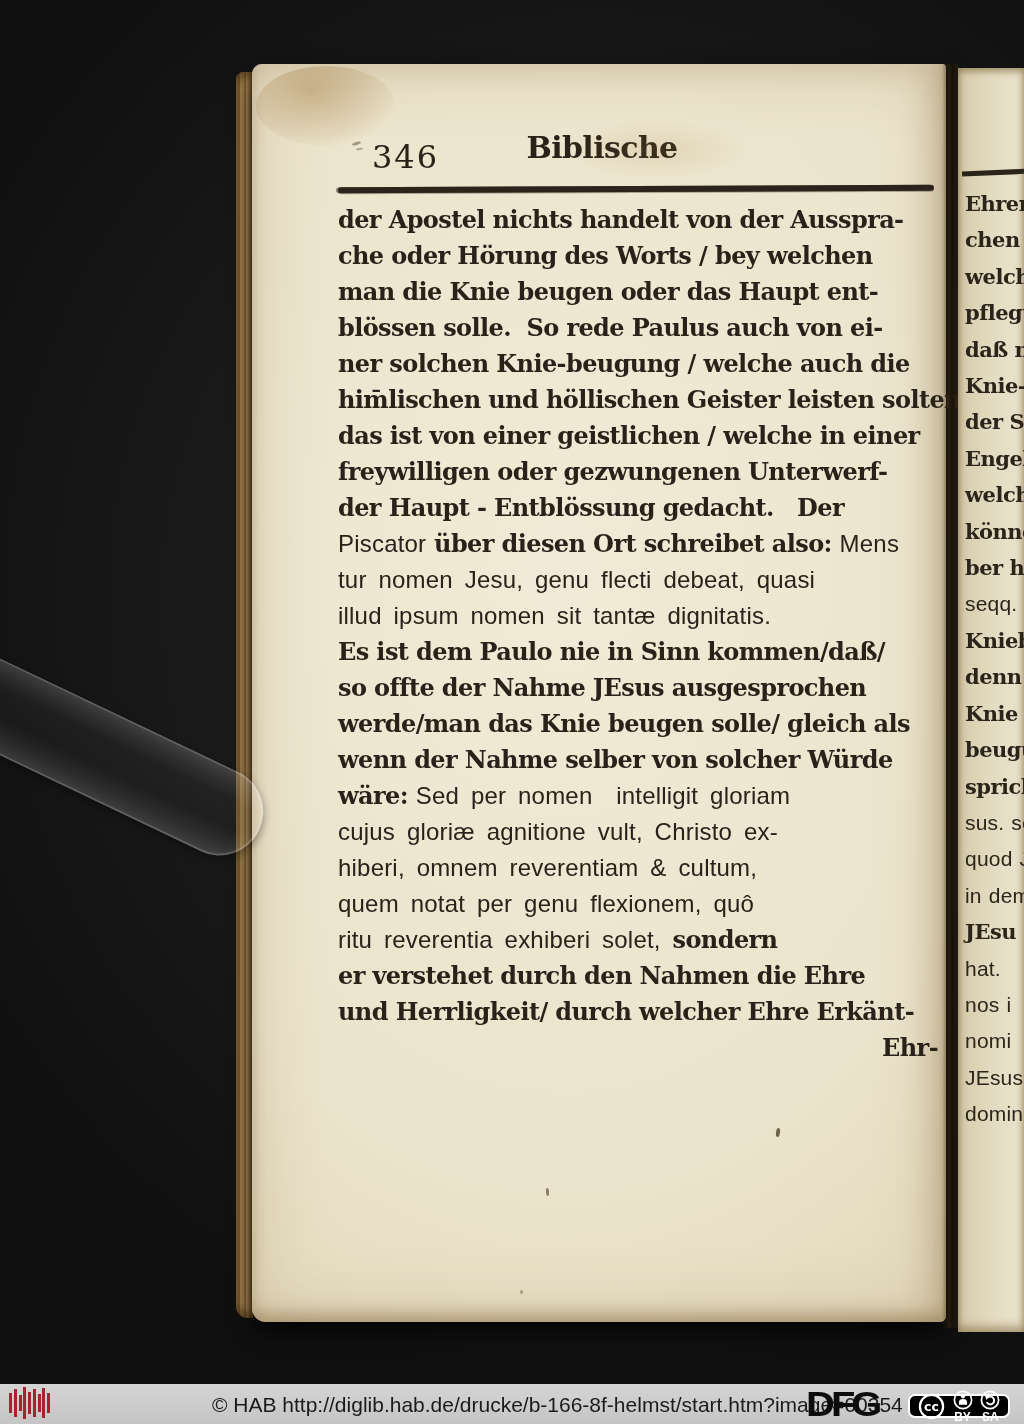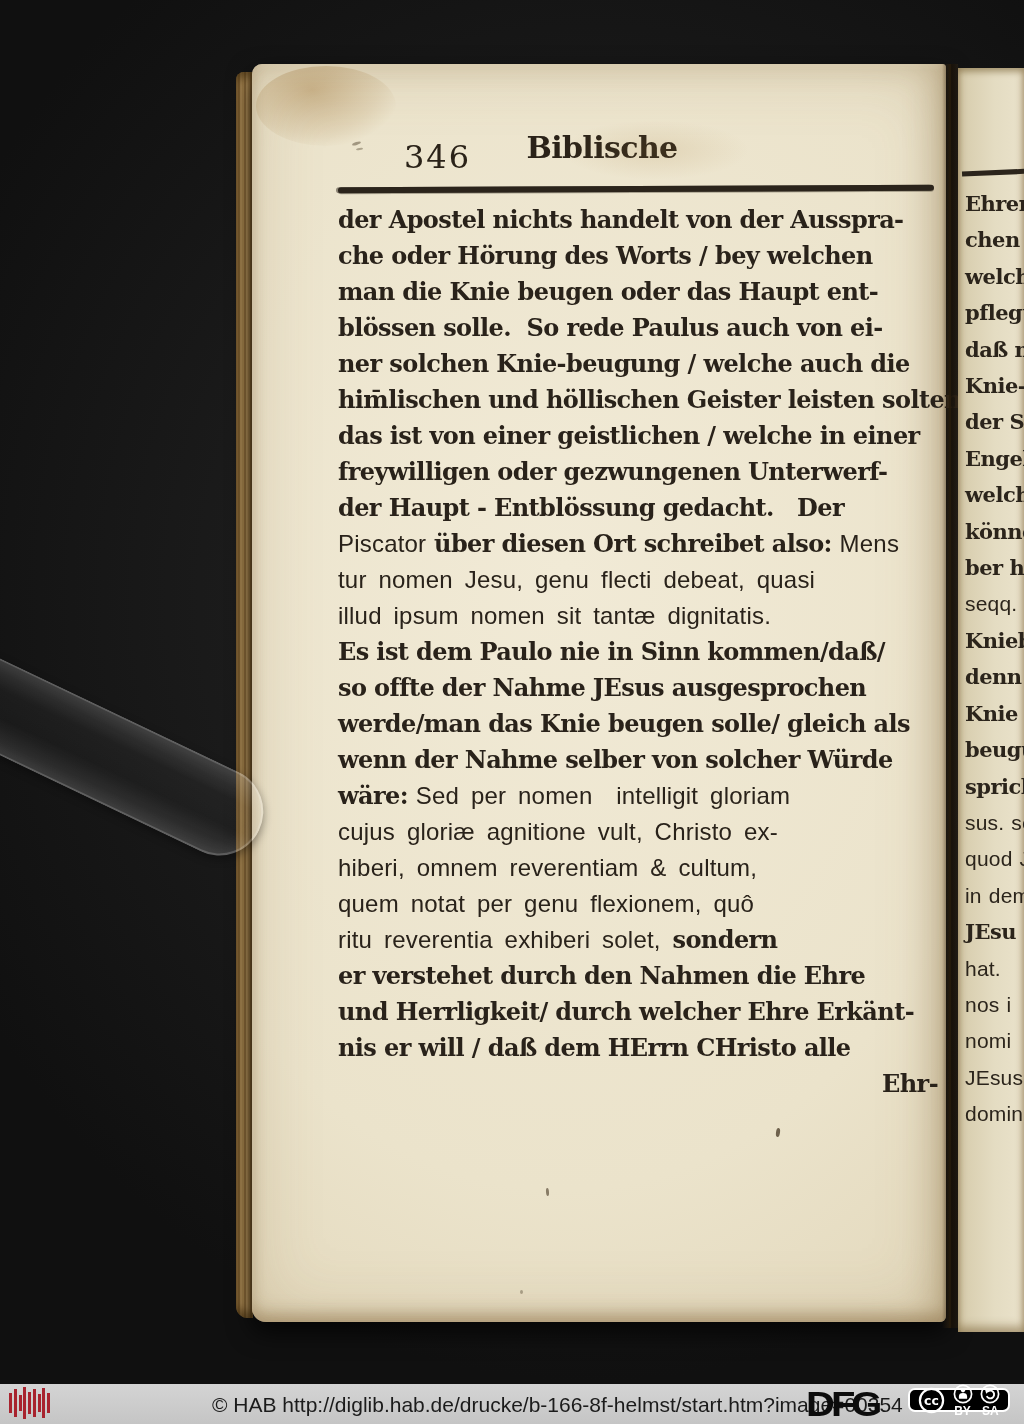--- a/index.html
+++ b/index.html
@@ -30,21 +30,20 @@
     position:absolute;left:256px;top:66px;width:140px;height:80px;border-radius:50%;
     background:radial-gradient(ellipse at 40% 30%, rgba(150,105,40,0.38), rgba(150,105,40,0.12) 55%, transparent 75%);
   }
   .stain-title{
     position:absolute;left:560px;top:120px;width:190px;height:60px;border-radius:50%;
     background:radial-gradient(ellipse, rgba(165,125,60,0.16), transparent 70%);
   }
   .page-num{
     position:absolute;left:120px;top:74px;font-size:32px;color:#2a2218;
     letter-spacing:2px;
-    margin-left:32px;
   }
   .running-title{
     position:absolute;left:150px;top:66px;width:400px;text-align:center;
     font-size:30px;font-weight:bold;letter-spacing:-1px;color:#2a2218;
   }
   .header-rule{
     position:absolute;left:86px;top:122px;width:596px;height:6px;background:#2b241b;
     border-radius:3px;transform:rotate(-0.25deg);
     box-shadow:0 1px 0 rgba(43,36,27,0.35), -2px 0 0 rgba(43,36,27,0.5);
   }
@@ -101,21 +100,21 @@
   .hab-logo{position:absolute;left:8px;top:3px;}
   .footer-text{
     position:absolute;left:212px;top:9px;font-size:21px;color:#1b1b1b;white-space:pre;
   }
   .dfg-logo{
     position:absolute;left:806px;top:-2px;
     font-weight:bold;font-size:40px;letter-spacing:-4px;color:#0c0c0c;
     transform:scaleY(0.88);font-family:"Liberation Sans",sans-serif;
   }
   .cc-badge{
-    position:absolute;left:908px;top:4px;width:102px;height:24px;box-sizing:border-box;
+    position:absolute;left:908px;top:10px;width:102px;height:24px;box-sizing:border-box;
     background:#000;border:2px solid #fff;border-radius:7px;
     display:flex;align-items:center;justify-content:space-evenly;
   }
   .cc-col{display:flex;flex-direction:column;align-items:center;line-height:1;}
   .cc-col .lbl{color:#fff;font-size:12px;font-weight:bold;margin-top:1px;font-family:"Liberation Sans",sans-serif;}
 </style>
 </head>
 <body>
 
 <div class="stage">
@@ -143,21 +142,20 @@
         <div class="line"><span class="fraktur">so offte der Nahme JEsus ausgesprochen</span></div>
         <div class="line"><span class="fraktur">werde/man das Knie beugen solle/ gleich als</span></div>
         <div class="line"><span class="fraktur">wenn der Nahme selber von solcher Würde</span></div>
         <div class="line"><span class="fraktur">wäre: </span><span class="roman">Sed per nomen  intelligit gloriam</span></div>
         <div class="line"><span class="roman">cujus gloriæ agnitione vult, Christo ex-</span></div>
         <div class="line"><span class="roman">hiberi, omnem reverentiam &amp; cultum,</span></div>
         <div class="line"><span class="roman">quem notat per genu flexionem, quô</span></div>
         <div class="line"><span class="roman">ritu reverentia exhiberi solet, </span><span class="fraktur">sondern</span></div>
         <div class="line"><span class="fraktur">er verstehet durch den Nahmen die Ehre</span></div>
         <div class="line"><span class="fraktur">und Herrligkeit/ durch welcher Ehre Erkänt-</span></div>
-        <div class="line"><span class="fraktur">nis er will / daß dem HErrn CHristo alle</span></div>
         <div class="line right"><span class="fraktur">Ehr-</span></div>
       </div>
   </div>
 
   <div class="stain-top"></div>
   <div class="stain-title"></div>
   <div class="speck s1"></div>
   <div class="speck s2"></div>
   <div class="speck s3"></div>
   <div class="speck s4"></div>

